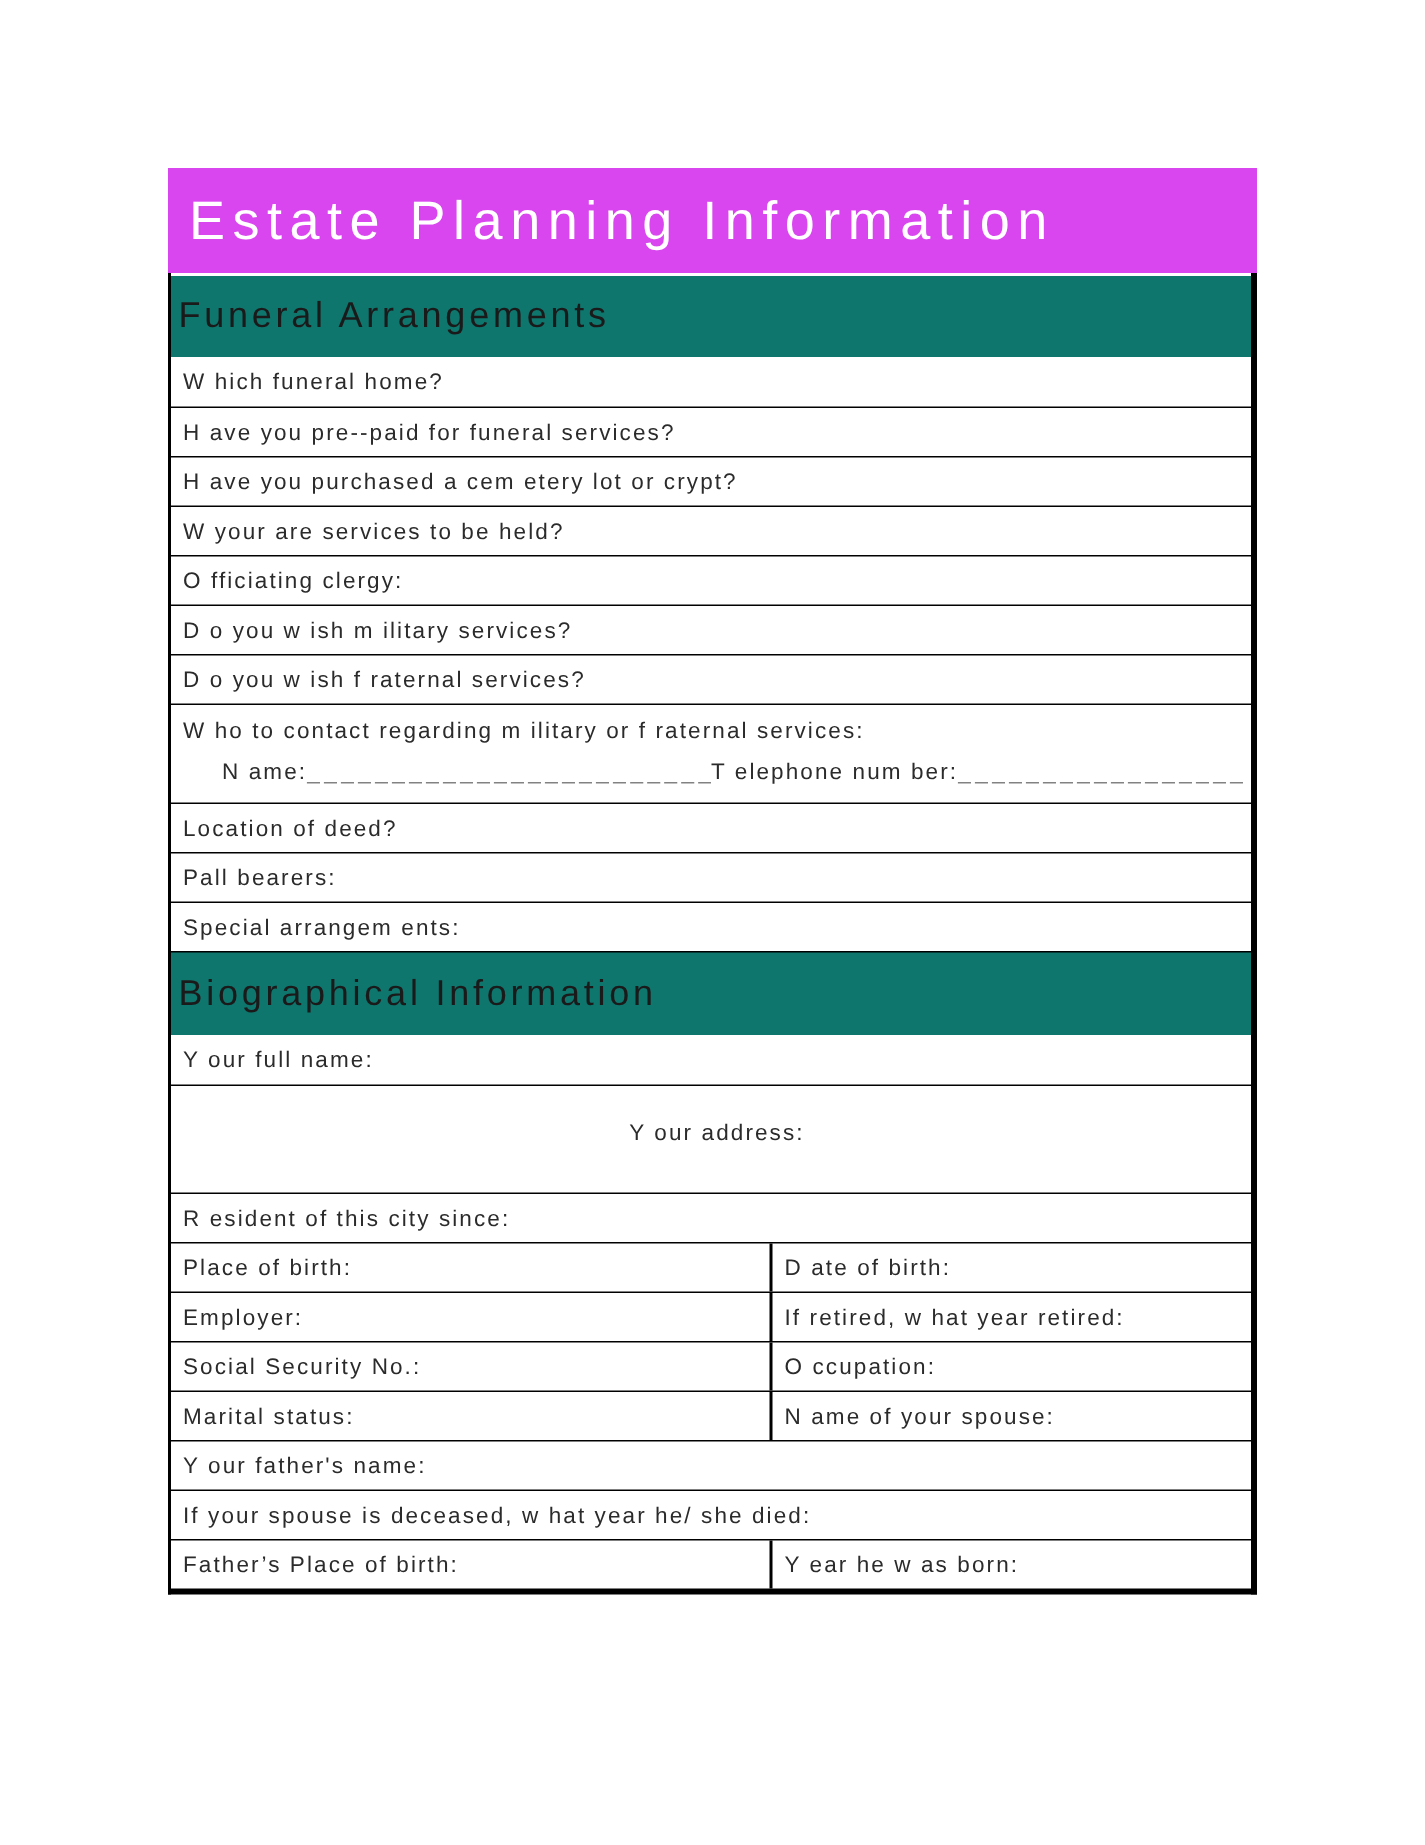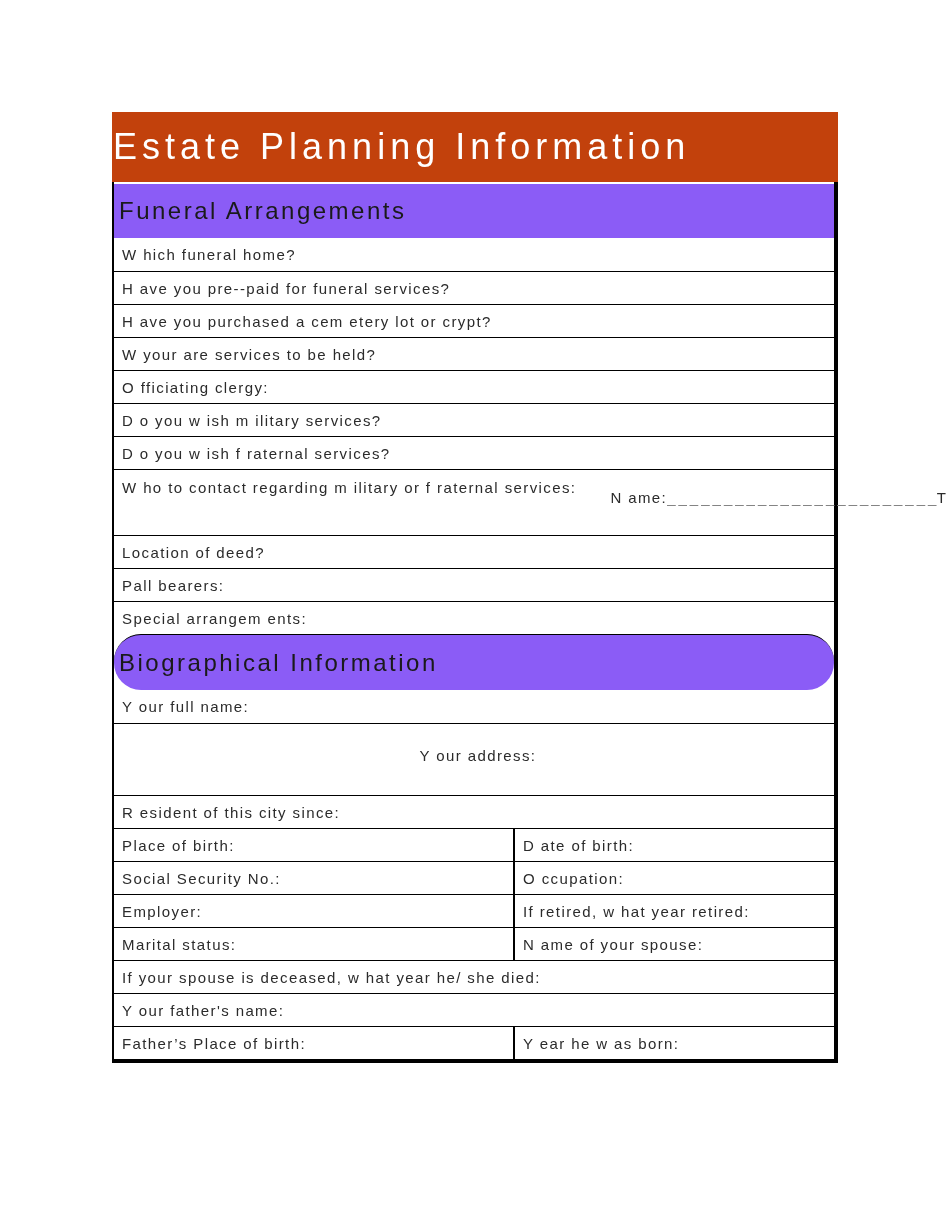--- a/index.html
+++ b/index.html
@@ -18,56 +18,55 @@
   .doc {
     position: absolute;
     left: 112px;
     top: 112px;
     width: 726px;
   }
   .title-bar {
     box-sizing: border-box;
     width: 726px;
     height: 70px;
-    background: #c2410c;
+    background: #d946ef;
     color: #ffffff;
     display: flex;
     align-items: center;
-    padding-left: 1px;
+    padding-left: 14px;
     font-size: 36px;
     letter-spacing: 5px;
     font-weight: 400;
     white-space: nowrap;
   }
   .grid {
     box-sizing: border-box;
     width: 726px;
     background: #ffffff;
     border-left: 2px solid #000000;
     border-right: 4px solid #000000;
     border-bottom: 4px solid #000000;
   }
   .band {
     box-sizing: border-box;
     height: 56px;
-    background: #8b5cf6;
+    background: #0f766e;
     display: flex;
     align-items: center;
     padding-left: 5px;
     font-size: 24px;
     letter-spacing: 2.5px;
     color: #1a1a1a;
     white-space: nowrap;
   }
   .band-first {
     border-top: 2px solid #ffffff;
   }
   .band-mid {
     border-top: 1.5px solid #000000;
-    border-radius: 27px;
   }
   .row {
     box-sizing: border-box;
     height: 33px;
     border-top: 1.5px solid #000000;
     display: flex;
     align-items: center;
     padding-left: 8px;
     font-size: 15px;
     letter-spacing: 1.4px;
@@ -78,21 +77,21 @@
     border-top: none;
   }
   .row.tall-address {
     height: 72px;
     align-items: flex-start;
     padding-top: 23px;
     justify-content: center;
   }
   .row.contact {
     height: 66px;
-    flex-direction: row;
+    flex-direction: column;
     align-items: stretch;
     padding-left: 0;
     padding-top: 9px;
   }
   .contact-label {
     padding-left: 8px;
   }
   .contact-fields {
     display: flex;
     margin-top: 10px;
@@ -210,48 +209,48 @@
       <div class="row pair">
         <div class="cell cell-left">
           <span>Place of birth:</span>
         </div>
         <div class="cell cell-right">
           <span>D ate of birth:</span>
         </div>
       </div>
       <div class="row pair">
         <div class="cell cell-left">
+          <span>Employer:</span>
+        </div>
+        <div class="cell cell-right">
+          <span>If retired, w hat year retired:</span>
+        </div>
+      </div>
+      <div class="row pair">
+        <div class="cell cell-left">
           <span>Social Security No.:</span>
         </div>
         <div class="cell cell-right">
           <span>O ccupation:</span>
         </div>
       </div>
       <div class="row pair">
         <div class="cell cell-left">
-          <span>Employer:</span>
-        </div>
-        <div class="cell cell-right">
-          <span>If retired, w hat year retired:</span>
-        </div>
-      </div>
-      <div class="row pair">
-        <div class="cell cell-left">
           <span>Marital status:</span>
         </div>
         <div class="cell cell-right">
           <span>N ame of your spouse:</span>
         </div>
       </div>
 
       <div class="row">
+        <span>Y our father's name:</span>
+      </div>
+      <div class="row">
         <span>If your spouse is deceased, w hat year he/ she died:</span>
-      </div>
-      <div class="row">
-        <span>Y our father's name:</span>
       </div>
       <div class="row pair">
         <div class="cell cell-left">
           <span>Father’s Place of birth:</span>
         </div>
         <div class="cell cell-right">
           <span>Y ear he w as born:</span>
         </div>
       </div>
 

